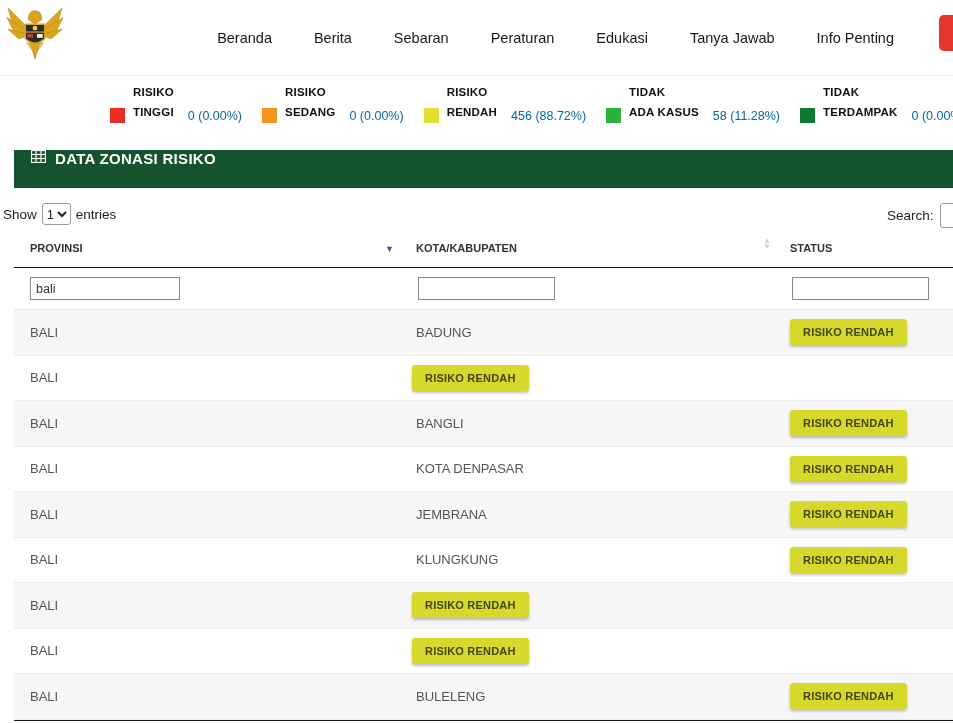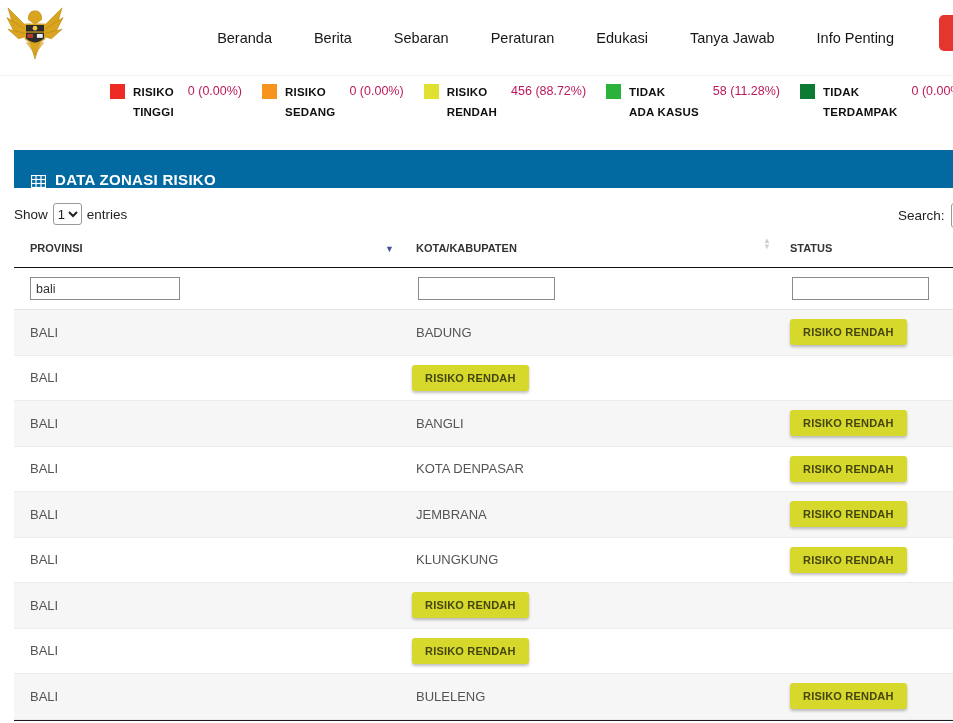--- a/index.html
+++ b/index.html
@@ -9,31 +9,31 @@
 
   
   .navbar { position:absolute; top:0; left:0; width:953px; height:76px; background:#fff; border-bottom:1px solid #f1f1f1; }
   .logo { position:absolute; left:6px; top:2px; width:58px; height:62px; cursor:pointer; }
   .nav-items { position:absolute; right:38px; top:0; height:100%; display:flex; align-items:center; }
   .nav-item { padding:0 21px; font-size:14.5px; color:#16181b; cursor:pointer; white-space:nowrap; }
   .nav-red { position:absolute; right:-10px; top:15px; width:24px; height:36px; background:#e4352f; border-radius:5px; cursor:pointer; }
 
   
   .legend { position:absolute; top:83px; left:110px; display:flex; white-space:nowrap; }
-  .legend-item { display:flex; align-items:flex-start; margin-right:20px; }
+  .legend-item { display:flex; align-items:flex-end; margin-right:20px; }
   .legend-sq { width:15px; height:15px; margin-right:8px; margin-top:1px; flex:0 0 auto; }
   .legend-label { font-size:11.5px; font-weight:bold; color:#101010; line-height:1.72; letter-spacing:.2px; }
-  .legend-value { font-size:12.5px; color:#be185d; margin-left:14px; margin-top:1px; }
-
-  
-  .panel-header { position:absolute; top:150px; left:14px; width:939px; height:38px; background:#0369a1; color:#fff; display:flex; align-items:flex-end; padding-left:17px; font-weight:bold; font-size:15px; letter-spacing:.3px; }
+  .legend-value { font-size:12.5px; color:#0369a1; margin-left:14px; margin-top:1px; }
+
+  
+  .panel-header { position:absolute; top:150px; left:14px; width:939px; height:38px; background:#14532d; color:#fff; display:flex; align-items:flex-start; padding-left:17px; font-weight:bold; font-size:15px; letter-spacing:.3px; }
   .panel-icon { margin-right:9px; display:inline-flex; }
 
   
-  .controls { position:absolute; top:201px; left:14px; width:939px; height:26px; font-size:13.5px; color:#222; }
+  .controls { position:absolute; top:201px; left:3px; width:939px; height:26px; font-size:13.5px; color:#222; }
   .show-group { position:absolute; left:0; top:2px; display:flex; align-items:center; }
   .page-size { margin:0 5px; width:29px; height:22px; font-size:13px; border:1px solid #9a9a9a; border-radius:3px; background:#fff; color:#222; }
   .search-group { position:absolute; left:884px; top:2px; display:flex; align-items:center; }
   .search-input { margin-left:6px; width:140px; height:25px; border:1px solid #9a9a9a; border-radius:3px; padding:0 6px; font-size:13px; }
 
   
   .table { position:absolute; top:228px; left:14px; width:939px; }
   .thead { display:flex; height:40px; align-items:center; border-bottom:1px solid #111; position:relative; cursor:pointer; }
   .th { font-size:11px; font-weight:bold; color:#333; }
   .th1 { width:386px; padding-left:16px; }

